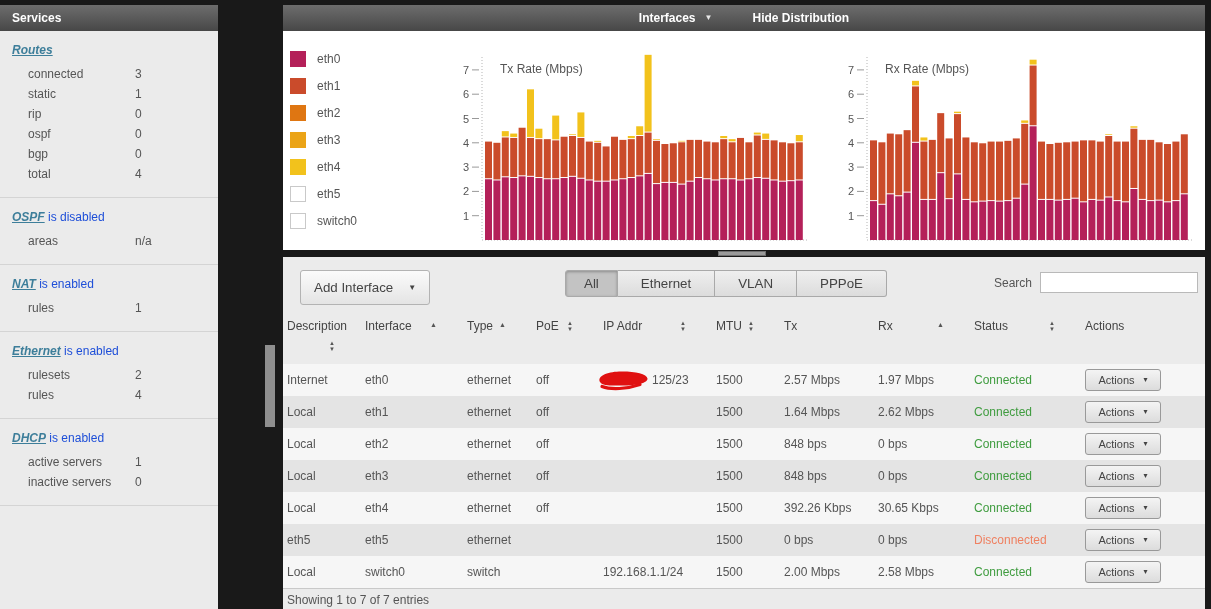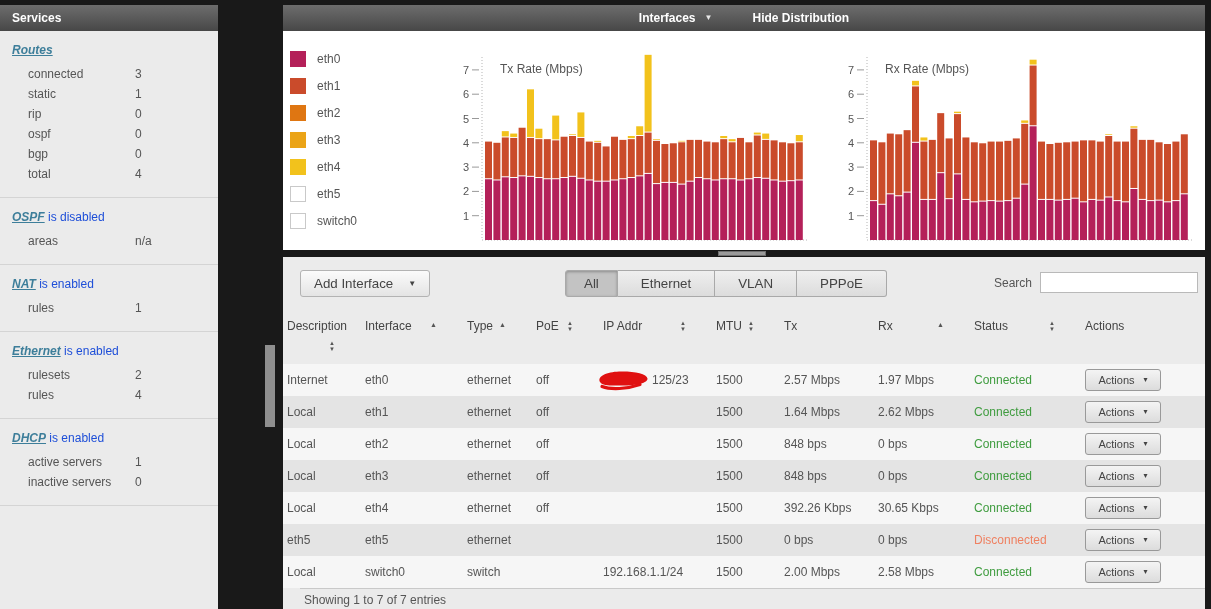--- a/index.html
+++ b/index.html
@@ -43,21 +43,21 @@
   .chart-svg{position:absolute;top:6px;}
   #tx-chart{left:168px;}
   #rx-chart{left:553px;}
   
   #hstrip{position:relative;height:7px;background:#191919;}
   #hthumb{position:absolute;left:435px;top:1px;width:48px;height:5px;background:#9a9a9a;border:1px solid #6f6f6f;box-sizing:border-box;}
   
   #lower{position:relative;height:352px;background:#ebebeb;}
   #toolbar{position:relative;height:53px;}
   #add-btn{
-    position:absolute;left:17px;top:13px;height:27px;padding:0 13px;
+    position:absolute;left:17px;top:13px;height:35px;padding:0 13px;
     background:linear-gradient(#fbfbfb,#e4e4e4);border:1px solid #b3b3b3;border-radius:3px;
     color:#444;display:flex;align-items:center;gap:15px;cursor:pointer;box-sizing:border-box;
   }
   #tabs{position:absolute;left:282px;top:13px;display:flex;height:27px;}
   .tab{
     border:1px solid #a9a9a9;border-left:none;
     background:linear-gradient(#efefef,#dcdcdc);
     padding:0 23px;display:flex;align-items:center;color:#444;cursor:pointer;box-sizing:border-box;
   }
   .tab:first-child{border-left:1px solid #a9a9a9;border-radius:3px 0 0 3px;padding:0 18px;}
@@ -80,21 +80,21 @@
   .td{overflow:hidden;white-space:nowrap;color:#555;}
   .td.ip-cell{display:flex;align-items:center;overflow:visible;}
   .scribble{margin-left:-8px;margin-right:1px;flex:none;}
   .status-connected{color:#3f9c3f;}
   .status-disconnected{color:#ef8061;}
   .actions-btn{
     width:76px;height:22px;background:linear-gradient(#f4f4f4,#dcdcdc);
     border:1px solid #999;border-radius:3px;display:flex;align-items:center;justify-content:center;
     gap:9px;color:#444;font-size:11px;cursor:pointer;box-sizing:border-box;
   }
-  #tfoot{border-top:1px solid #c9c9c9;height:21px;display:flex;align-items:center;padding-left:4px;background:#ebebeb;margin-left:17px;}
+  #tfoot{border-top:1px solid #c9c9c9;height:21px;display:flex;align-items:center;padding-left:4px;background:#ebebeb;}
 </style>
 </head>
 <body>
 
 <div id="root">
 
   <div id="sidebar">
     <div class="panel-header">
       <span>Services</span>
     </div>

